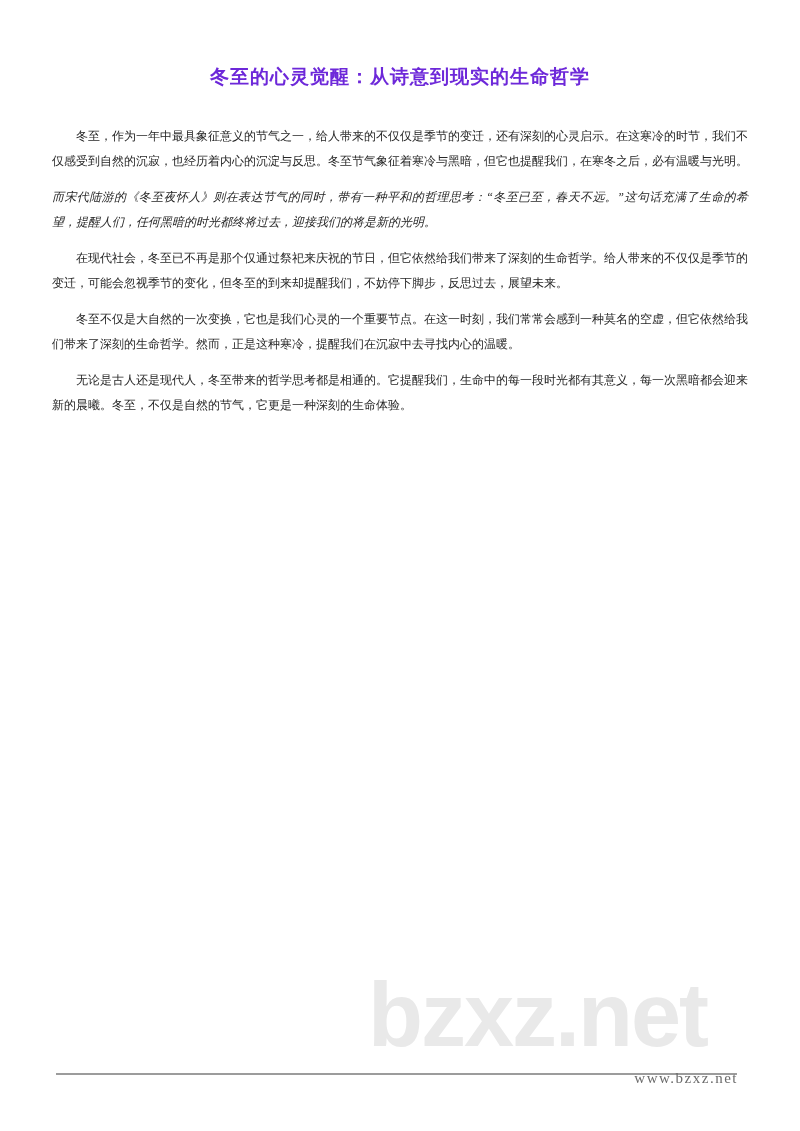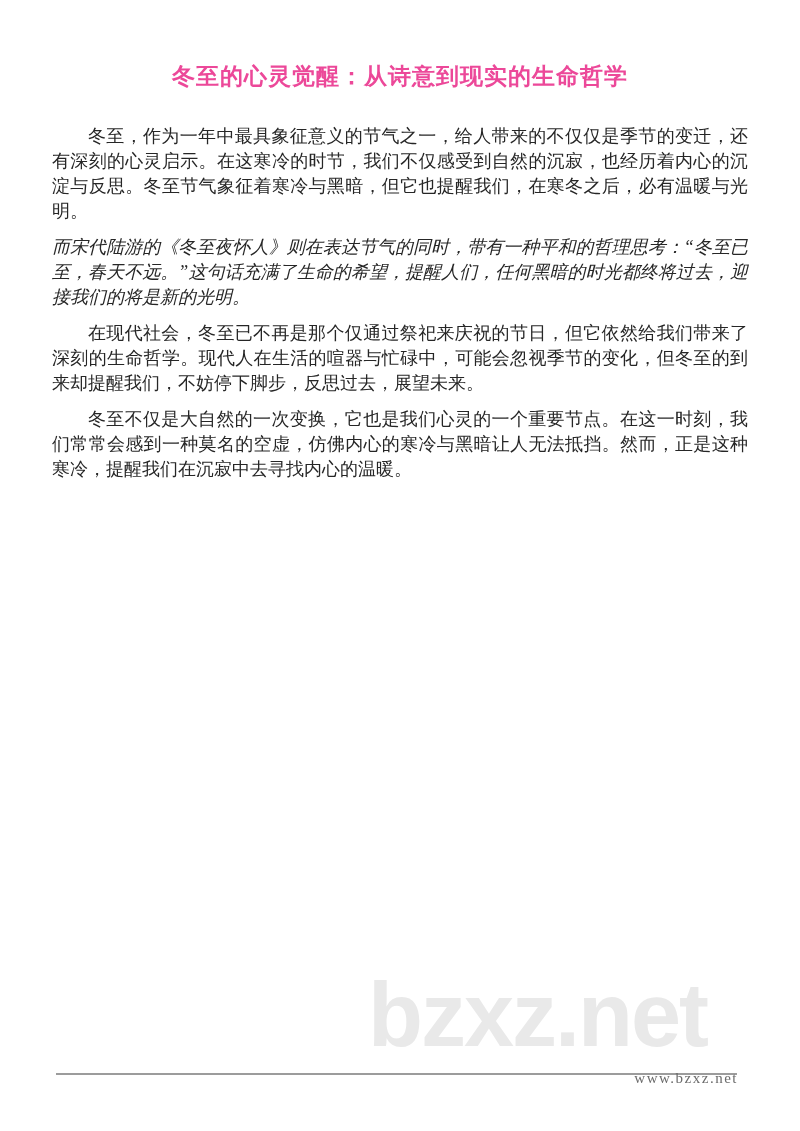--- a/index.html
+++ b/index.html
@@ -12,30 +12,30 @@
     width: 800px;
     height: 1131px;
     background: #ffffff;
     overflow: hidden;
     font-family: "Liberation Serif", "DejaVu Serif", serif;
     color: #262626;
   }
   .doc-title {
     margin: 0;
     padding-top: 62px;
-    font-size: 23px;
+    font-size: 19px;
     line-height: 30px;
     font-weight: bold;
     text-align: center;
     letter-spacing: 1px;
-    color: #ec4899;
+    color: #6d28d9;
   }
   .article-body {
     margin: 32px 52px 0 52px;
-    font-size: 18px;
+    font-size: 12px;
     line-height: 25px;
     text-align: justify;
   }
   .article-body p {
     margin: 0 0 11px 0;
     text-indent: 2em;
   }
   .article-body p.no-indent {
     text-indent: 0;
     font-style: italic;
@@ -74,22 +74,23 @@
 </head>
 <body>
 
 <div class="page">
 
   <h1 class="doc-title">冬至的心灵觉醒：从诗意到现实的生命哲学</h1>
 
   <div class="article-body">
       <p>冬至，作为一年中最具象征意义的节气之一，给人带来的不仅仅是季节的变迁，还有深刻的心灵启示。在这寒冷的时节，我们不仅感受到自然的沉寂，也经历着内心的沉淀与反思。冬至节气象征着寒冷与黑暗，但它也提醒我们，在寒冬之后，必有温暖与光明。</p>
       <p class="no-indent">而宋代陆游的《冬至夜怀人》则在表达节气的同时，带有一种平和的哲理思考：“冬至已至，春天不远。”这句话充满了生命的希望，提醒人们，任何黑暗的时光都终将过去，迎接我们的将是新的光明。</p>
-      <p>在现代社会，冬至已不再是那个仅通过祭祀来庆祝的节日，但它依然给我们带来了深刻的生命哲学。现代人在生活的喧器与忙碌中，可能会忽视季节的变化，但冬至的到来却提醒我们，不妨停下脚步，反思过去，展望未来。</p>
-      <p>冬至不仅是大自然的一次变换，它也是我们心灵的一个重要节点。在这一时刻，我们常常会感到一种莫名的空虚，仿佛内心的寒冷与黑暗让人无法抵挡。然而，正是这种寒冷，提醒我们在沉寂中去寻找内心的温暖。</p>
+      <p>在现代社会，冬至已不再是那个仅通过祭祀来庆祝的节日，但它依然给我们带来了深刻的生命哲学。给人带来的不仅仅是季节的变迁，可能会忽视季节的变化，但冬至的到来却提醒我们，不妨停下脚步，反思过去，展望未来。</p>
+      <p>冬至不仅是大自然的一次变换，它也是我们心灵的一个重要节点。在这一时刻，我们常常会感到一种莫名的空虚，但它依然给我们带来了深刻的生命哲学。然而，正是这种寒冷，提醒我们在沉寂中去寻找内心的温暖。</p>
+      <p>无论是古人还是现代人，冬至带来的哲学思考都是相通的。它提醒我们，生命中的每一段时光都有其意义，每一次黑暗都会迎来新的晨曦。冬至，不仅是自然的节气，它更是一种深刻的生命体验。</p>
     </div>
 
   <div class="watermark" style="color: rgb(233, 233, 233);">bzxz.net</div>
 
   <div class="footer-line" style="background: rgb(156, 156, 156);"></div>
 
   <div class="footer-url">www.bzxz.net</div>
 
 </div>
 

